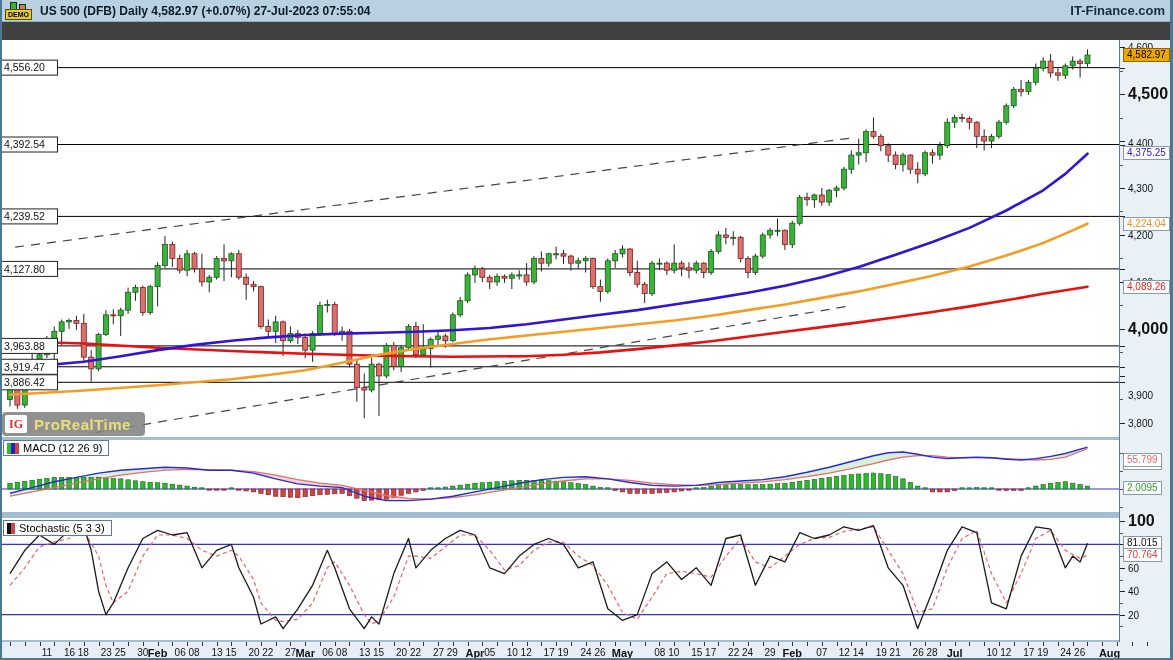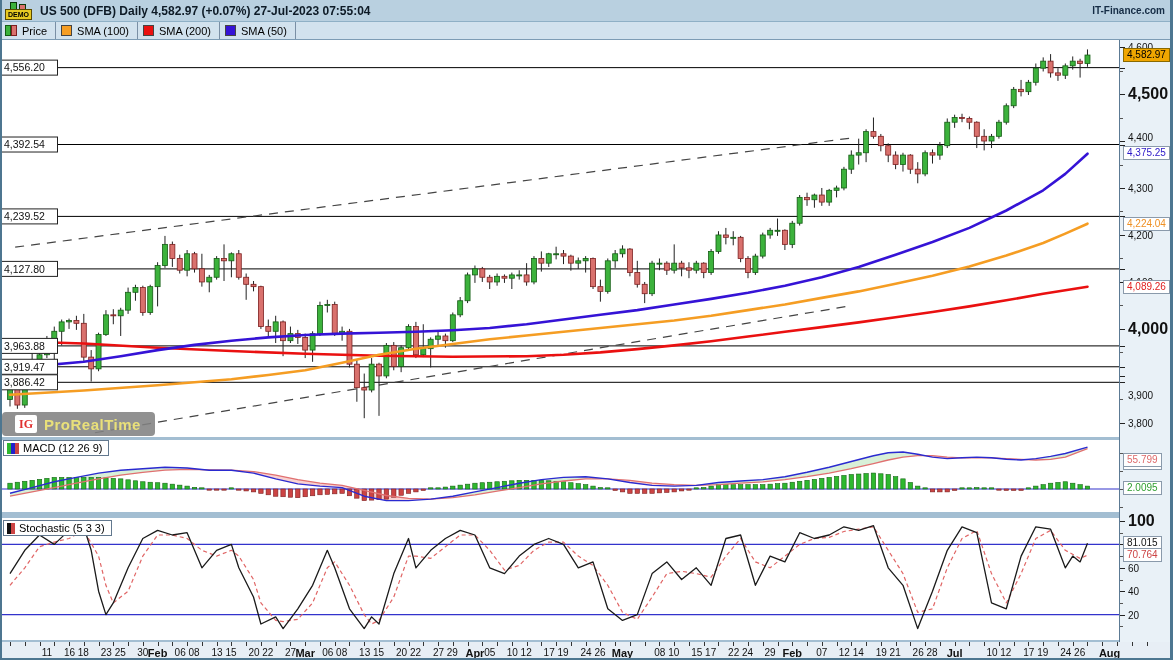--- a/index.html
+++ b/index.html
@@ -7,21 +7,21 @@
        font-family:"Liberation Sans",sans-serif;-webkit-font-smoothing:antialiased;}
   
   #titlebar{position:absolute;left:0;top:0;width:1173px;height:22px;background:#b9d0e0;
     border-bottom:1px solid #8fb0c6;display:flex;align-items:center;box-sizing:border-box;}
   #demo-badge{position:relative;width:27px;height:18px;margin-left:5px;flex:0 0 auto;}
   #demo-badge .candle{position:absolute;top:0;width:5px;height:8px;background:#3cb23c;border:1px solid #0a3a0a;}
   #demo-badge .candle.c1{left:5px;} #demo-badge .candle.c2{left:14px;top:2px;background:#d9716d;}
   #demo-badge .strip{position:absolute;left:0;bottom:0;width:25px;height:9px;background:#e7c922;
     border:1px solid #5a4a00;font-size:7px;font-weight:bold;line-height:9px;text-align:center;color:#000;}
   #title-text{margin-left:8px;font-size:12px;font-weight:bold;color:#0d1a26;white-space:nowrap;}
-  #brand-text{margin-left:auto;margin-right:8px;font-size:10px;font-weight:bold;color:#152c45;}
+  #brand-text{margin-left:auto;margin-right:8px;font-size:13px;font-weight:bold;color:#152c45;}
   
   #legendbar{position:absolute;left:0;top:22px;width:1173px;height:18px;background:#d2e2ee;
     border-bottom:1px solid #7d9cb5;display:flex;align-items:stretch;box-sizing:border-box;}
   .legend-item{display:flex;align-items:center;padding:0 8px 0 5px;border-right:1px solid #7a8fa5;
     font-size:11px;color:#000;cursor:pointer;}
   .legend-item .swatch{width:11px;height:11px;margin-right:5px;border:1px solid #444;box-sizing:border-box;}
   .legend-item .price-swatch{width:12px;height:11px;margin-right:5px;display:flex;}
   .price-swatch span{flex:1;} 
   
   .panel-svg{position:absolute;left:0;background:#fff;display:block;}
@@ -40,21 +40,21 @@
   .tick-label.bold{font-weight:bold;font-size:16px;}
   .axis-box{position:absolute;left:3px;transform:translateY(-50%);font-size:10px;line-height:12px;
     padding:0 3px;background:#fff;border:1px solid #8a9aab;white-space:nowrap;z-index:7;}
   
   #xaxis{position:absolute;left:0;top:642px;width:1173px;height:18px;background:#e7eef5;z-index:4;}
   .xtick{position:absolute;top:0;width:1px;height:4px;background:#333;}
   .xlabel{position:absolute;top:5px;transform:translateX(-50%);font-size:10px;color:#111;white-space:nowrap;}
   .xlabel.bold{font-weight:bold;font-size:11px;}
   
   #prt-logo{position:absolute;left:2px;top:412px;height:24px;display:flex;align-items:center;
-    background:rgba(130,130,130,0.88);border-radius:4px;padding:0 14px 0 13px;z-index:6;}
+    background:rgba(130,130,130,0.88);border-radius:4px;padding:0 14px 0 3px;z-index:6;}
   #prt-logo .igbox{background:#fff;border-radius:2px;width:22px;height:18px;text-align:center;
     font-weight:bold;font-size:12px;line-height:18px;color:#e03030;font-family:"Liberation Serif",serif;}
   #prt-logo .prt-text{margin-left:7px;font-size:15px;font-weight:bold;color:#e9e07a;letter-spacing:0.5px;}
   
   .wborder{position:absolute;background:#4d7690;z-index:9;}
 </style>
 </head>
 <body>
 
 <div id="app">
@@ -62,41 +62,20 @@
   <div id="titlebar">
     <div id="demo-badge">
       <span class="candle c1"></span>
       <span class="candle c2"></span>
       <span class="strip">DEMO</span>
     </div>
     <span id="title-text">US 500 (DFB) Daily 4,582.97 (+0.07%) 27-Jul-2023 07:55:04</span>
     <span id="brand-text">IT-Finance.com</span>
   </div>
 
-  <div id="legendbar">
-    <div class="legend-item">
-      <span class="price-swatch">
-          <span style="background:#3cb23c;border:1px solid #145c14;"></span>
-          <span style="background:#d9716d;border:1px solid #7c1f1f;"></span>
-        </span>
-      <span>Price</span>
-    </div>
-    <div class="legend-item">
-      <span class="swatch" style="background:#f59d23;"></span>
-      <span>SMA (100)</span>
-    </div>
-    <div class="legend-item">
-      <span class="swatch" style="background:#ea1010;"></span>
-      <span>SMA (200)</span>
-    </div>
-    <div class="legend-item">
-      <span class="swatch" style="background:#3513d6;"></span>
-      <span>SMA (50)</span>
-    </div>
-  </div>
 
   <svg id="main-svg" class="panel-svg" style="top:40px" width="1119" height="397">
       <line x1="0" y1="27.625088090204457" x2="1119" y2="27.625088090204457" stroke="#000000" stroke-width="1"></line>
       <line x1="0" y1="104.5149166079399" x2="1119" y2="104.5149166079399" stroke="#000000" stroke-width="1"></line>
       <line x1="0" y1="176.40591966173344" x2="1119" y2="176.40591966173344" stroke="#000000" stroke-width="1"></line>
       <line x1="0" y1="228.89358703312186" x2="1119" y2="228.89358703312186" stroke="#000000" stroke-width="1"></line>
       <line x1="0" y1="305.9055673009161" x2="1119" y2="305.9055673009161" stroke="#000000" stroke-width="1"></line>
       <line x1="0" y1="326.7700258397934" x2="1119" y2="326.7700258397934" stroke="#000000" stroke-width="1"></line>
       <line x1="0" y1="342.2973925299507" x2="1119" y2="342.2973925299507" stroke="#000000" stroke-width="1"></line>
       <line x1="15.166" y1="207.1881606765328" x2="849.8439999999999" y2="98.19121447028425" stroke="#444444" stroke-width="1.2" stroke-dasharray="9,7"></line>
@@ -606,21 +585,21 @@
     <span class="igbox">IG</span>
     <span class="prt-text">ProRealTime</span>
   </div>
 
   <div id="axis-col">
       <div class="tick" style="top: 7.04722px;"></div>
       <div class="tick-label" style="top: 7.04722px;">4,600</div>
       <div class="tick" style="top: 54.0287px;"></div>
       <div class="tick-label bold" style="top: 54.0287px;">4,500</div>
       <div class="tick" style="top: 101.01px;"></div>
-      <div class="tick-label" style="top: 97px;">4,400</div>
+      <div class="tick-label" style="top: 103px;">4,400</div>
       <div class="tick" style="top: 147.992px;"></div>
       <div class="tick-label" style="top: 147.992px;">4,300</div>
       <div class="tick" style="top: 194.973px;"></div>
       <div class="tick-label" style="top: 194.973px;">4,200</div>
       <div class="tick" style="top: 241.954px;"></div>
       <div class="tick-label" style="top: 241.954px;">4,100</div>
       <div class="tick" style="top: 288.936px;"></div>
       <div class="tick-label bold" style="top: 288.936px;">4,000</div>
       <div class="tick" style="top: 335.917px;"></div>
       <div class="tick-label" style="top: 355px;">3,900</div>

